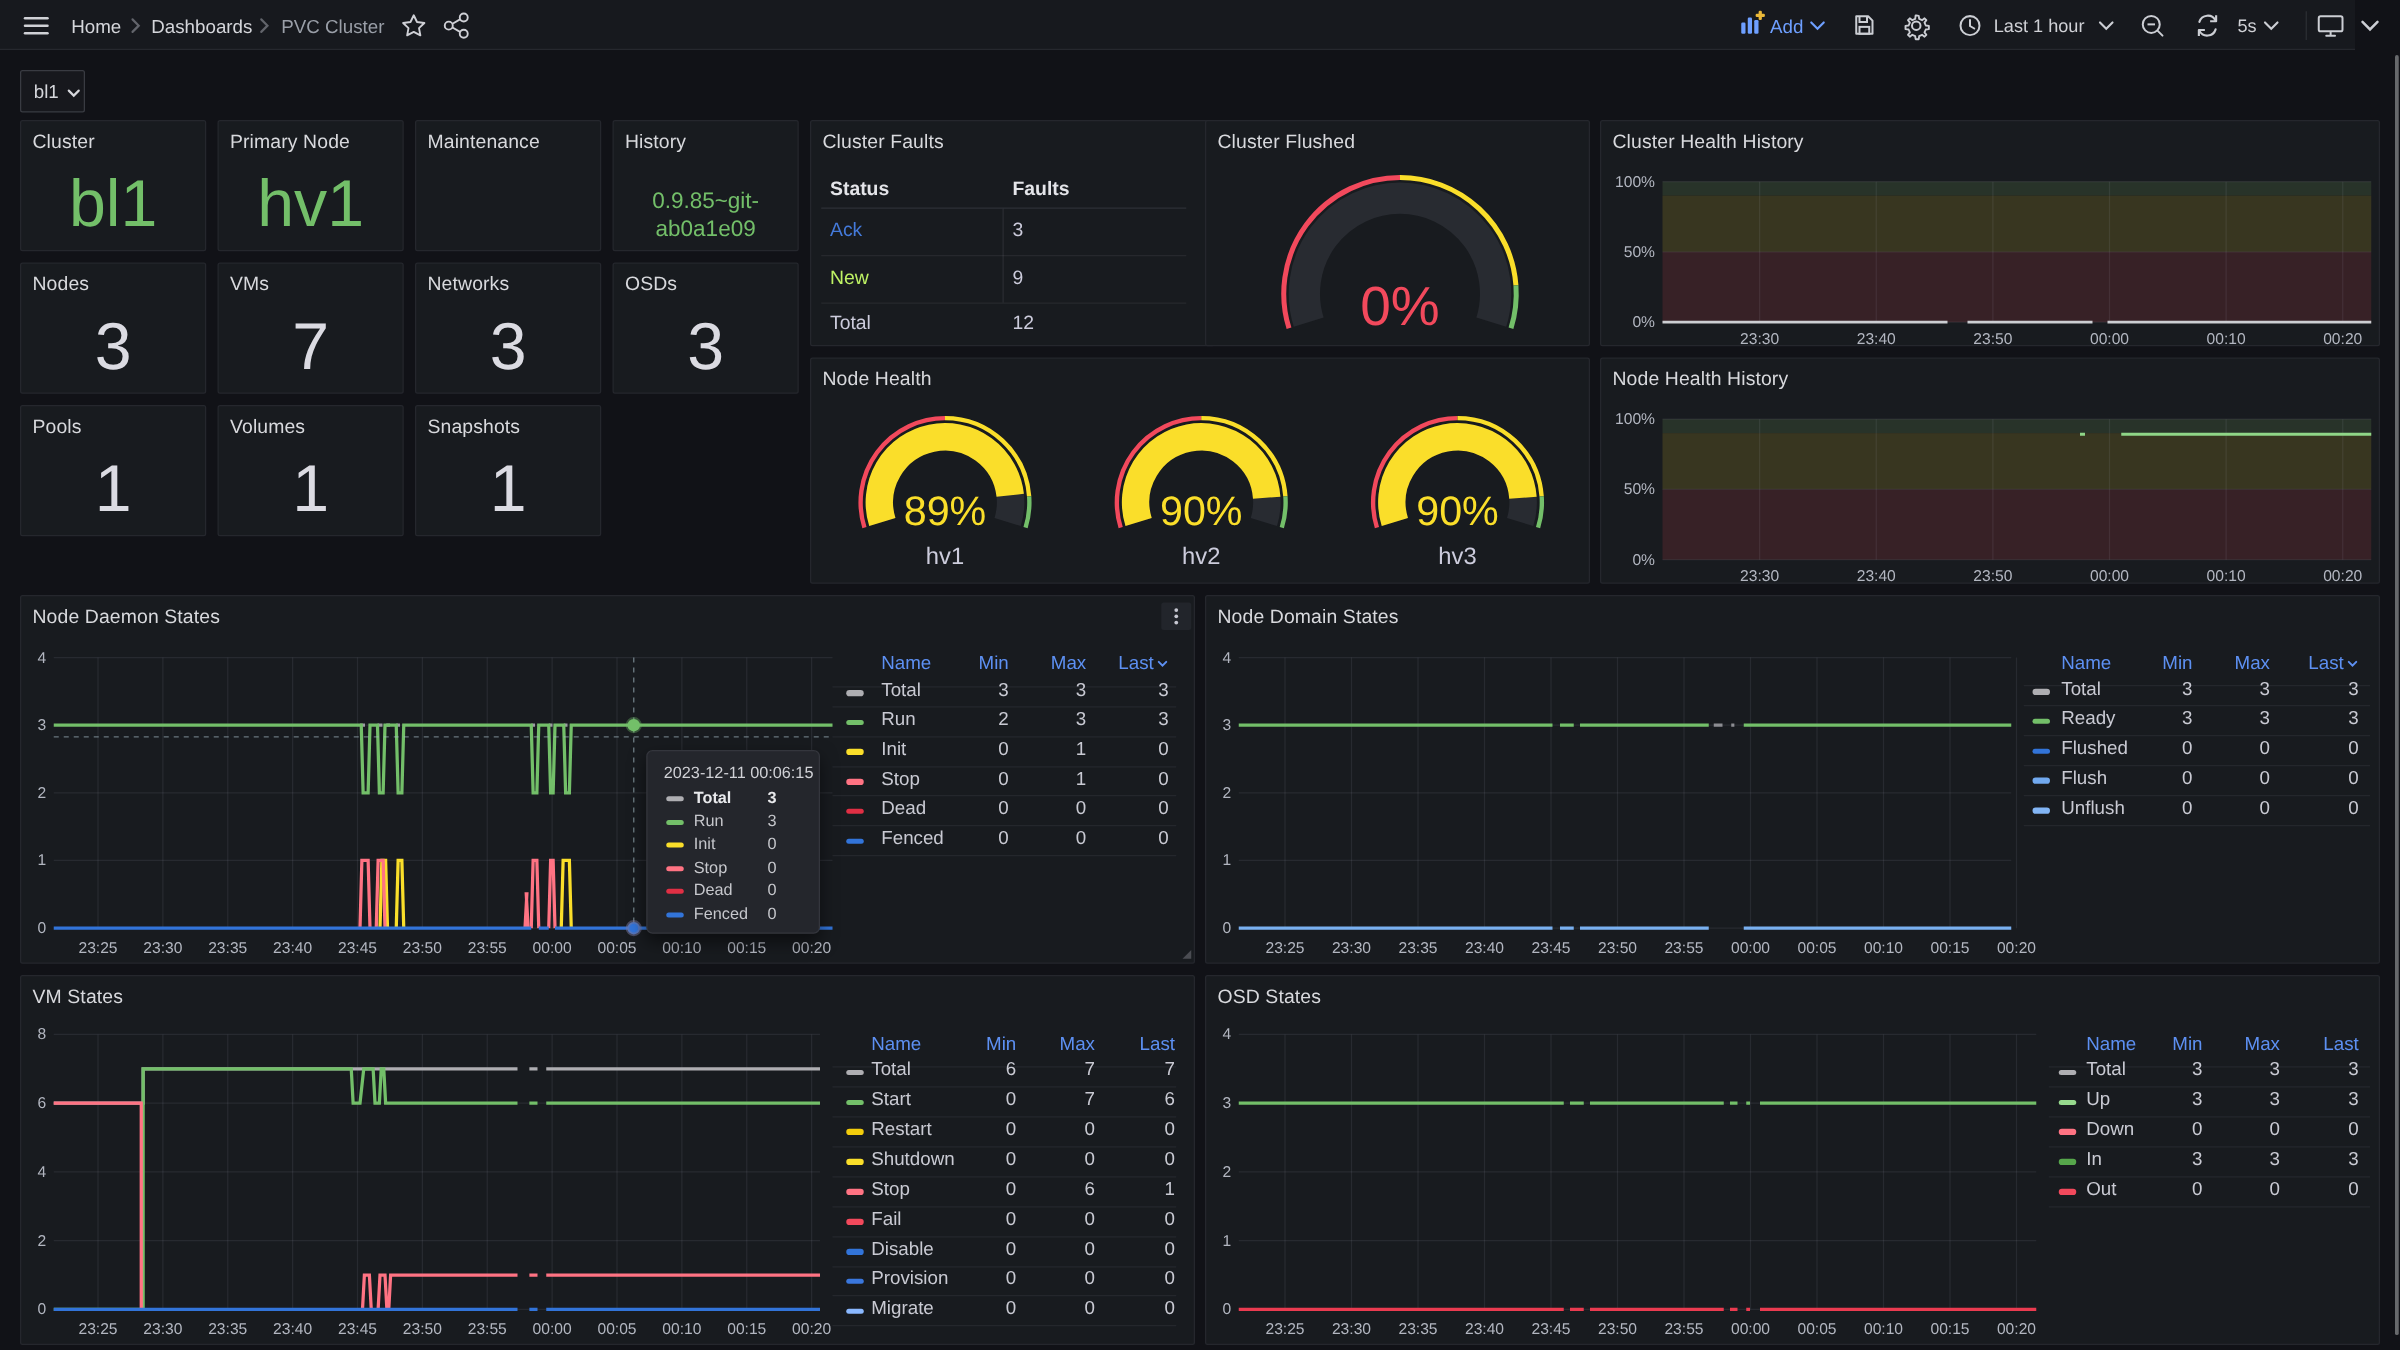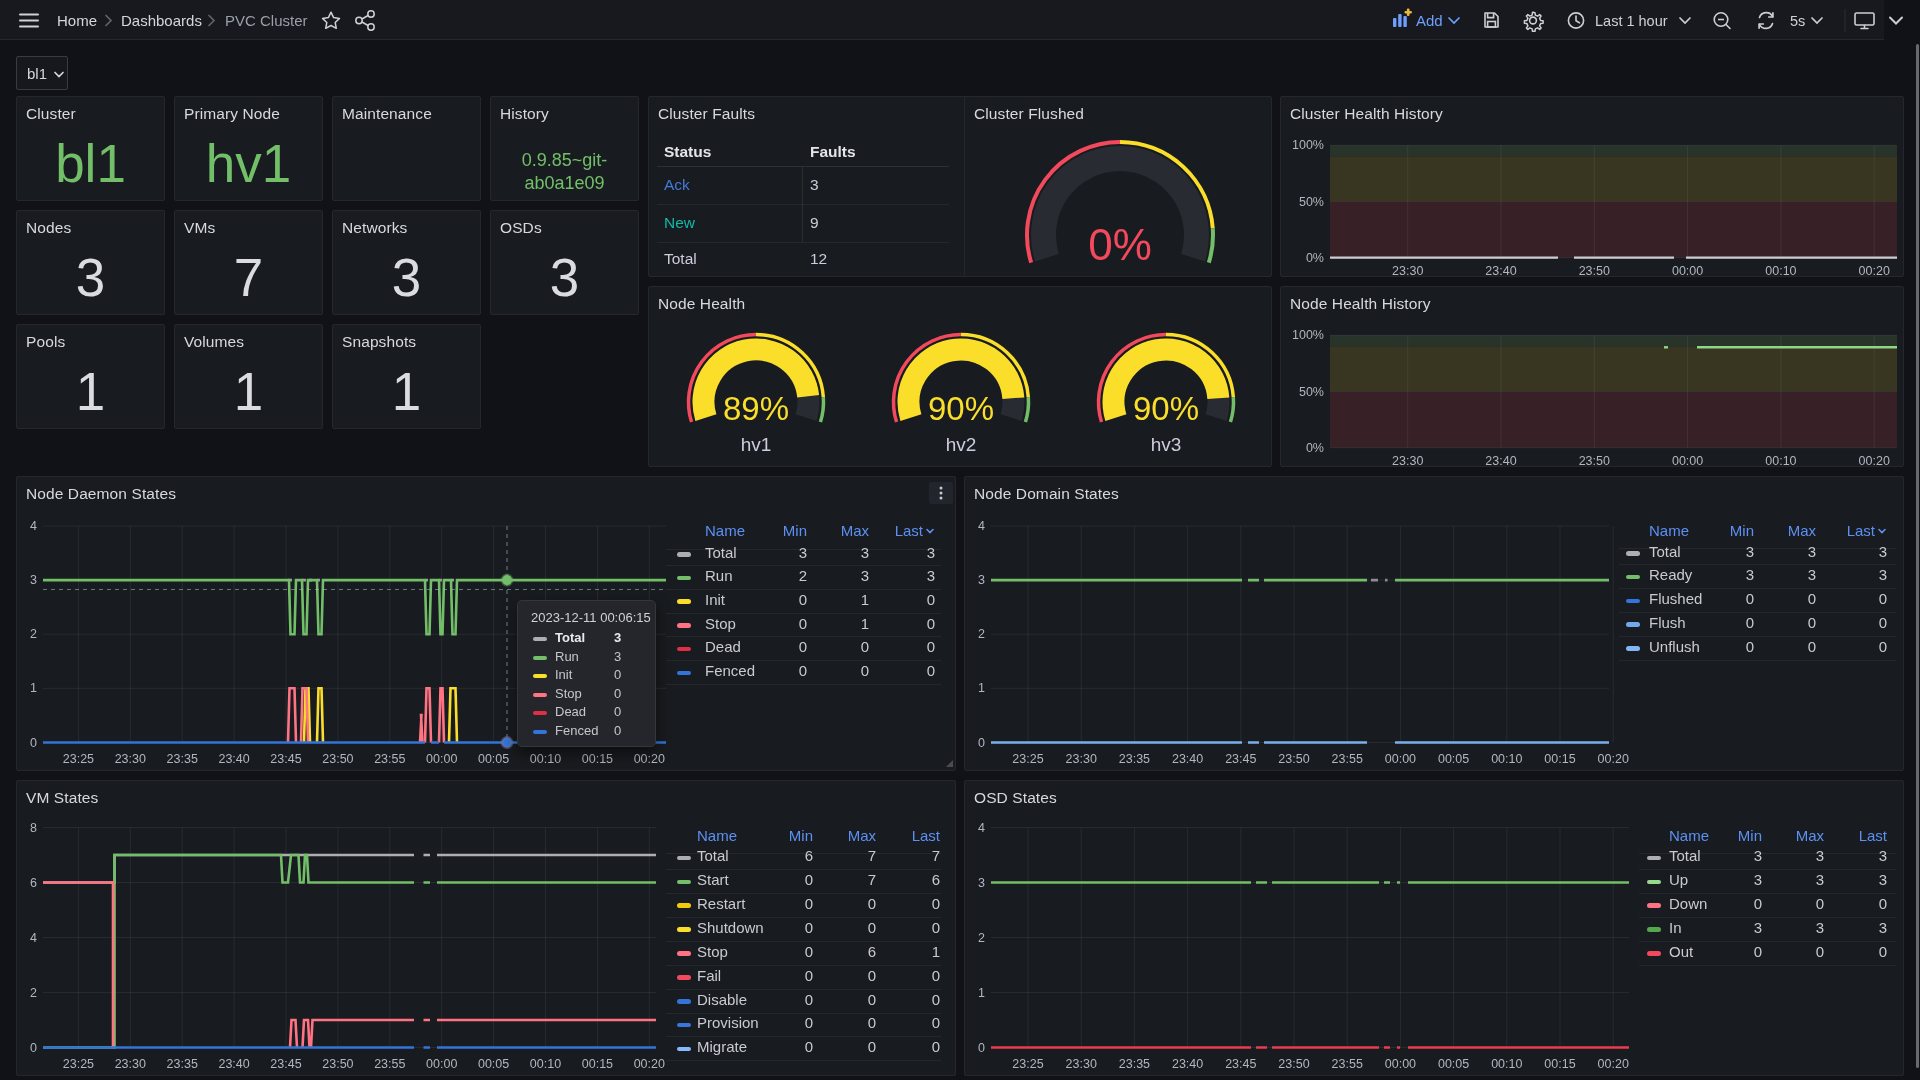--- a/index.html
+++ b/index.html
@@ -145,21 +145,21 @@
 
 <div class="panel" style="left:648px;top:96px;width:324px;height:181px;">
   <div class="ptitle">Cluster Faults</div>
   <div class="abs" style="left:15px;top:46px;font-size:15.5px;font-weight:700;color:#e4e5e9;">Status</div>
   <div class="abs" style="left:161px;top:46px;font-size:15.5px;font-weight:700;color:#e4e5e9;">Faults</div>
   <div class="abs" style="left:8px;width:292px;top:69px;height:1px;background:rgba(204,204,220,0.12);"></div>
   <div class="abs" style="left:153px;top:70px;width:1px;height:75px;background:rgba(204,204,220,0.10);"></div>
   <div class="abs" style="left:15px;top:79px;font-size:15.5px;color:#447ada;">Ack</div>
   <div class="abs" style="left:161px;top:79px;font-size:15.5px;color:#ccccdc;">3</div>
   <div class="abs" style="left:8px;width:292px;top:107px;height:1px;background:rgba(204,204,220,0.08);"></div>
-  <div class="abs" style="left:15px;top:117px;font-size:15.5px;color:#14b8a6;">New</div>
+  <div class="abs" style="left:15px;top:117px;font-size:15.5px;color:#bef264;">New</div>
   <div class="abs" style="left:161px;top:117px;font-size:15.5px;color:#ccccdc;">9</div>
   <div class="abs" style="left:8px;width:292px;top:145px;height:1px;background:rgba(204,204,220,0.08);"></div>
   <div class="abs" style="left:15px;top:153px;font-size:15.5px;color:#ccccdc;">Total</div>
   <div class="abs" style="left:161px;top:153px;font-size:15.5px;color:#ccccdc;">12</div>
 </div>
 
 <div class="panel" style="left:964px;top:96px;width:308px;height:181px;">
   <div class="ptitle">Cluster Flushed</div>
   <svg width="306" height="179">
       <path d="M 81.96 160.75 A 76.50 76.50 0 1 1 228.04 160.75" stroke="#282b31" stroke-width="25" fill="none"></path>

